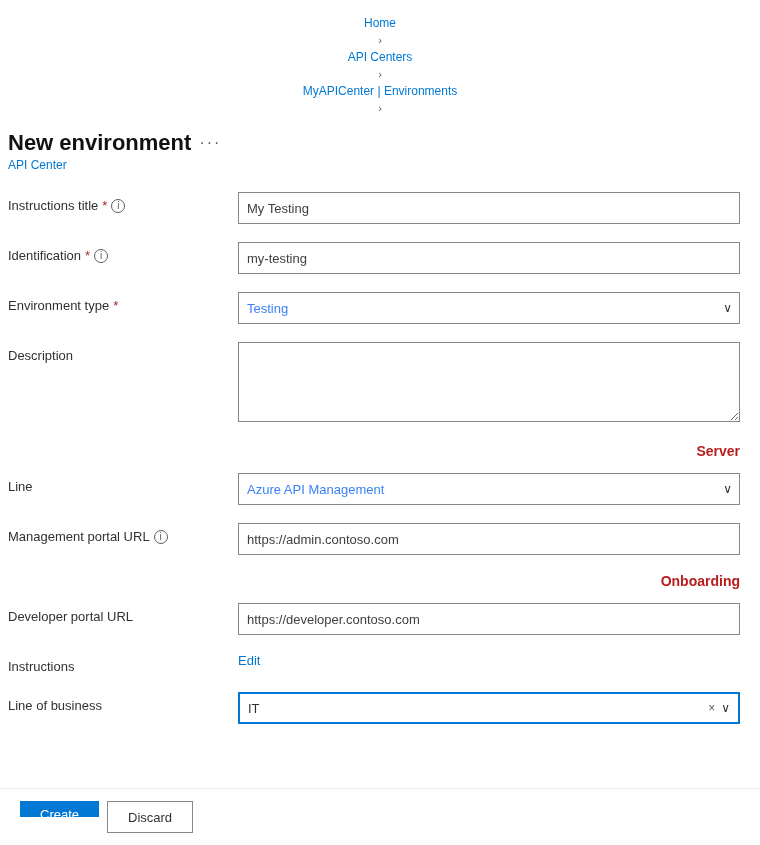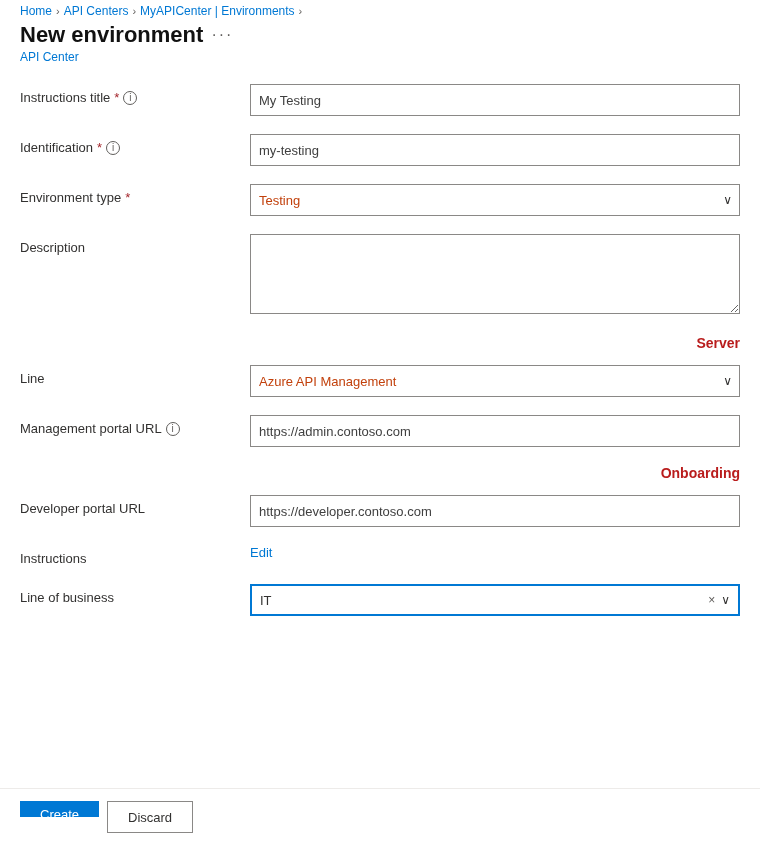--- a/index.html
+++ b/index.html
@@ -10,38 +10,39 @@
       background: #fff;
       width: 760px;
       min-height: 845px;
       display: flex;
       flex-direction: column;
     }
 
     .breadcrumb {
       display: flex;
       align-items: center;
-      padding: 4px 20px;
+      padding: 16px 20px;
       font-size: 12px;
       color: #0078d4;
       gap: 4px;
+      flex-direction: column;
     }
     .breadcrumb a {
       color: #0078d4;
       text-decoration: none;
       cursor: pointer;
     }
     .breadcrumb-sep {
       color: #605e5c;
       font-size: 11px;
     }
 
     .main-content {
       flex: 1;
-      padding: 0 20px 20px 20px;
+      padding: 0 20px 20px 8px;
     }
 
     .page-header {
       display: flex;
       align-items: center;
       gap: 8px;
       margin-bottom: 2px;
     }
     .page-title {
       font-size: 22px;
@@ -118,21 +119,21 @@
     .select-wrapper {
       position: relative;
       width: 100%;
     }
     .form-select {
       width: 100%;
       height: 32px;
       border: 1px solid #8a8886;
       padding: 4px 8px;
       font-size: 13px;
-      color: #c2410c;
+      color: #3b82f6;
       outline: none;
       background: #fff;
       appearance: none;
       cursor: pointer;
     }
     .select-chevron {
       position: absolute;
       right: 8px;
       top: 50%;
       transform: translateY(-50%);

